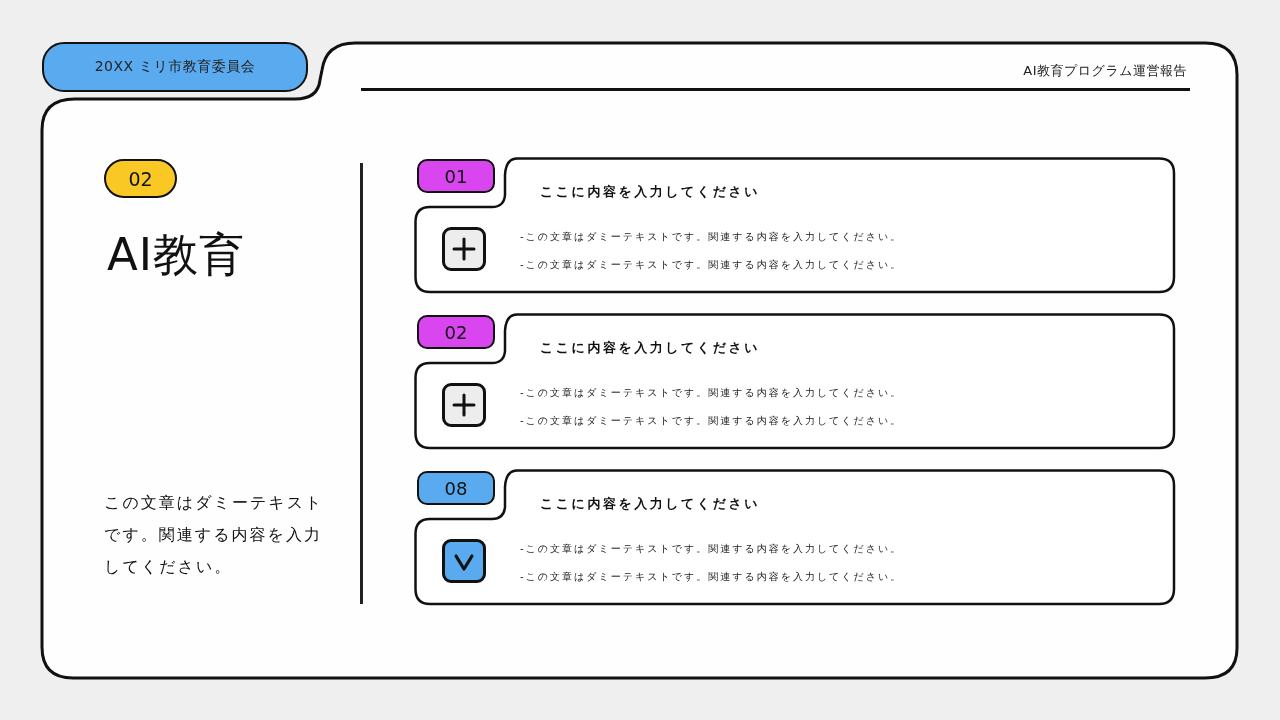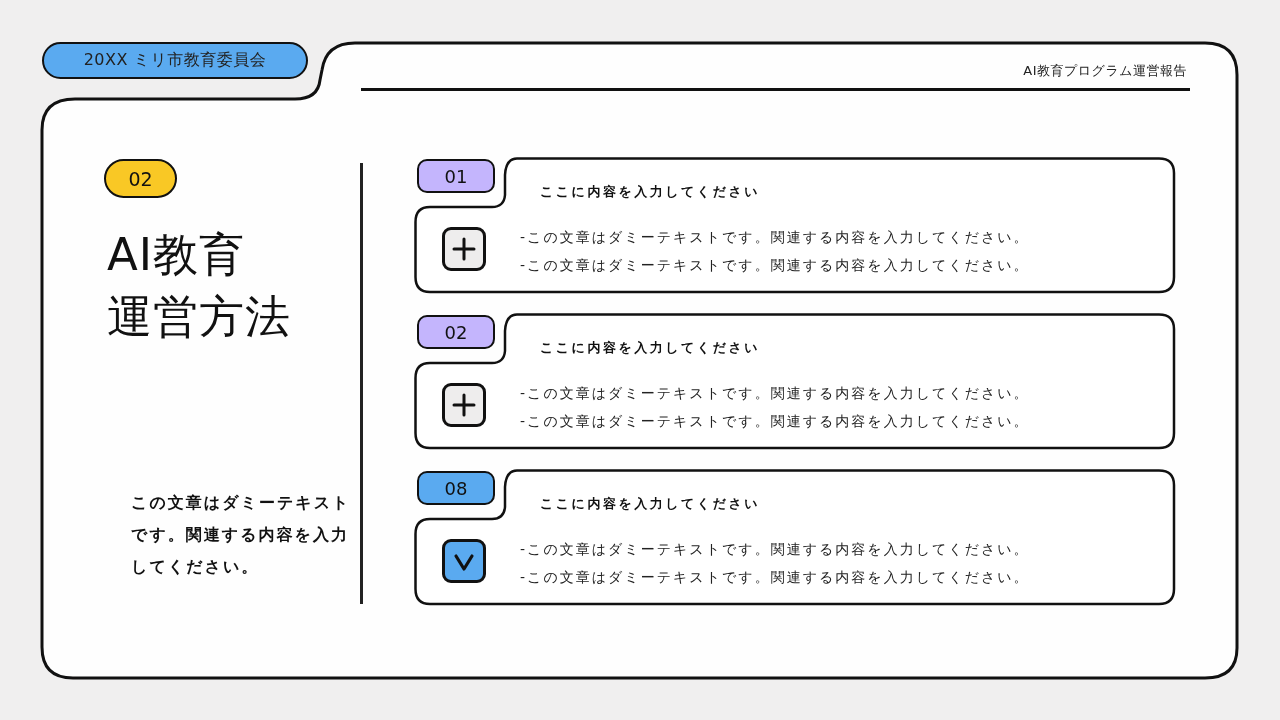--- a/index.html
+++ b/index.html
@@ -4,67 +4,67 @@
 <style>
   html, body { margin:0; padding:0; }
   body {
     width:1280px; height:720px; position:relative; overflow:hidden;
     background:#f0efef;
     font-family:"DejaVu Sans","Liberation Sans",sans-serif;
     color:#111;
   }
   .frame-svg { position:absolute; left:0; top:0; width:1280px; height:720px; }
   .org-pill {
-    position:absolute; left:42px; top:42px; width:266px; height:37px;
+    position:absolute; left:42px; top:42px; width:266px; height:50px;
     background:#5aaaf0; border:2.5px solid #111; border-radius:22px;
     box-sizing:border-box; display:flex; align-items:center; justify-content:center;
-    font-size:16px; color:#222; letter-spacing:0.5px;
+    font-size:14px; color:#222; letter-spacing:0.5px;
   }
   .report-title {
     position:absolute; right:93px; top:62px; font-size:13px; color:#222; letter-spacing:0.5px;margin-left:46px;
   }
   .header-rule {
     position:absolute; left:361px; top:88px; width:829px; height:2.5px; background:#111;
   }
   .section-badge {
     position:absolute; left:104px; top:159px; width:73px; height:39px;
     background:#f9c825; border:2.5px solid #111; border-radius:20px; box-sizing:border-box;
     display:flex; align-items:center; justify-content:center; font-size:19px;
   }
   .section-title {
     position:absolute; left:103px; top:220px; font-size:45px; line-height:62px;
     font-weight:normal; margin:4px; letter-spacing:1px;
   }
   .section-desc {
     position:absolute; left:104px; top:487px; width:230px; font-size:16px;
-    line-height:32px; letter-spacing:2px; font-weight:bold; color:#111;margin-left:27px;
+    line-height:32px; letter-spacing:2px; font-weight:normal; color:#111;
   }
   .v-divider {
     position:absolute; left:360px; top:163px; width:3px; height:441px; background:#222;
   }
   .item { position:absolute; left:414px; width:762px; height:138px; }
   .item svg.outline { position:absolute; left:0; top:0; }
   .num-tab {
     position:absolute; left:3px; top:2px; width:78px; height:34px;
     border:2.5px solid #111; border-radius:10px; box-sizing:border-box;
     display:flex; align-items:center; justify-content:center; font-size:18px;
-    background:#c4b5fd;
+    background:#d946ef;
   }
   .num-tab.active { background:#5aaaf0; }
   .item-title {
     position:absolute; left:126px; top:26px; font-size:13px; font-weight:bold; letter-spacing:2.5px;
   }
   .item-icon {
     position:absolute; left:28px; top:70px; width:44px; height:44px;
     border:3px solid #111; border-radius:9px; box-sizing:border-box;
     background:#eeeded; display:flex; align-items:center; justify-content:center;
   }
   .item-icon.active { background:#5aaaf0; }
   .item-lines {
-    position:absolute; left:106px; top:66px; font-size:14px; line-height:28px;
+    position:absolute; left:106px; top:66px; font-size:10px; line-height:28px;
     letter-spacing:2px; color:#222;
   }
 </style>
 </head>
 <body>
 
 <svg class="frame-svg" viewBox="0 0 1280 720">
   <path d="M 75 99 L 295 99 Q 318 99 320 80 L 322 70 Q 326 43 355 43 L 1205 43 Q 1237 43 1237 75 L 1237 648 Q 1237 678 1205 678 L 73 678 Q 42 678 42 647 L 42 130 Q 42 99 75 99 Z" fill="#fefefe" stroke="#111" stroke-width="3"></path>
 </svg>
 
@@ -74,21 +74,20 @@
 
 <div class="report-title">AI教育プログラム運営報告</div>
 <div class="header-rule"></div>
 
 <div class="section-badge">
   <span>02</span>
 </div>
 
 <h1 class="section-title">
   <span>AI教育</span><br>
-  <span>運営方法</span>
 </h1>
 
 <div class="section-desc">この文章はダミーテキストです。関連する内容を入力してください。</div>
 
 <div class="v-divider"></div>
 
 <div class="item" style="top:157px;">
   <svg class="outline" width="762" height="138" viewBox="0 0 762 138">
     <path d="M 103 1.5 L 745 1.5 Q 760 1.5 760 16 L 760 120 Q 760 135 745 135 L 16 135 Q 1.5 135 1.5 120 L 1.5 65 Q 1.5 50 16 50 L 78 50 Q 90 50 91 38 L 91 18 Q 92 1.5 103 1.5 Z" fill="#fff" stroke="#111" stroke-width="2.5"></path>
   </svg>

